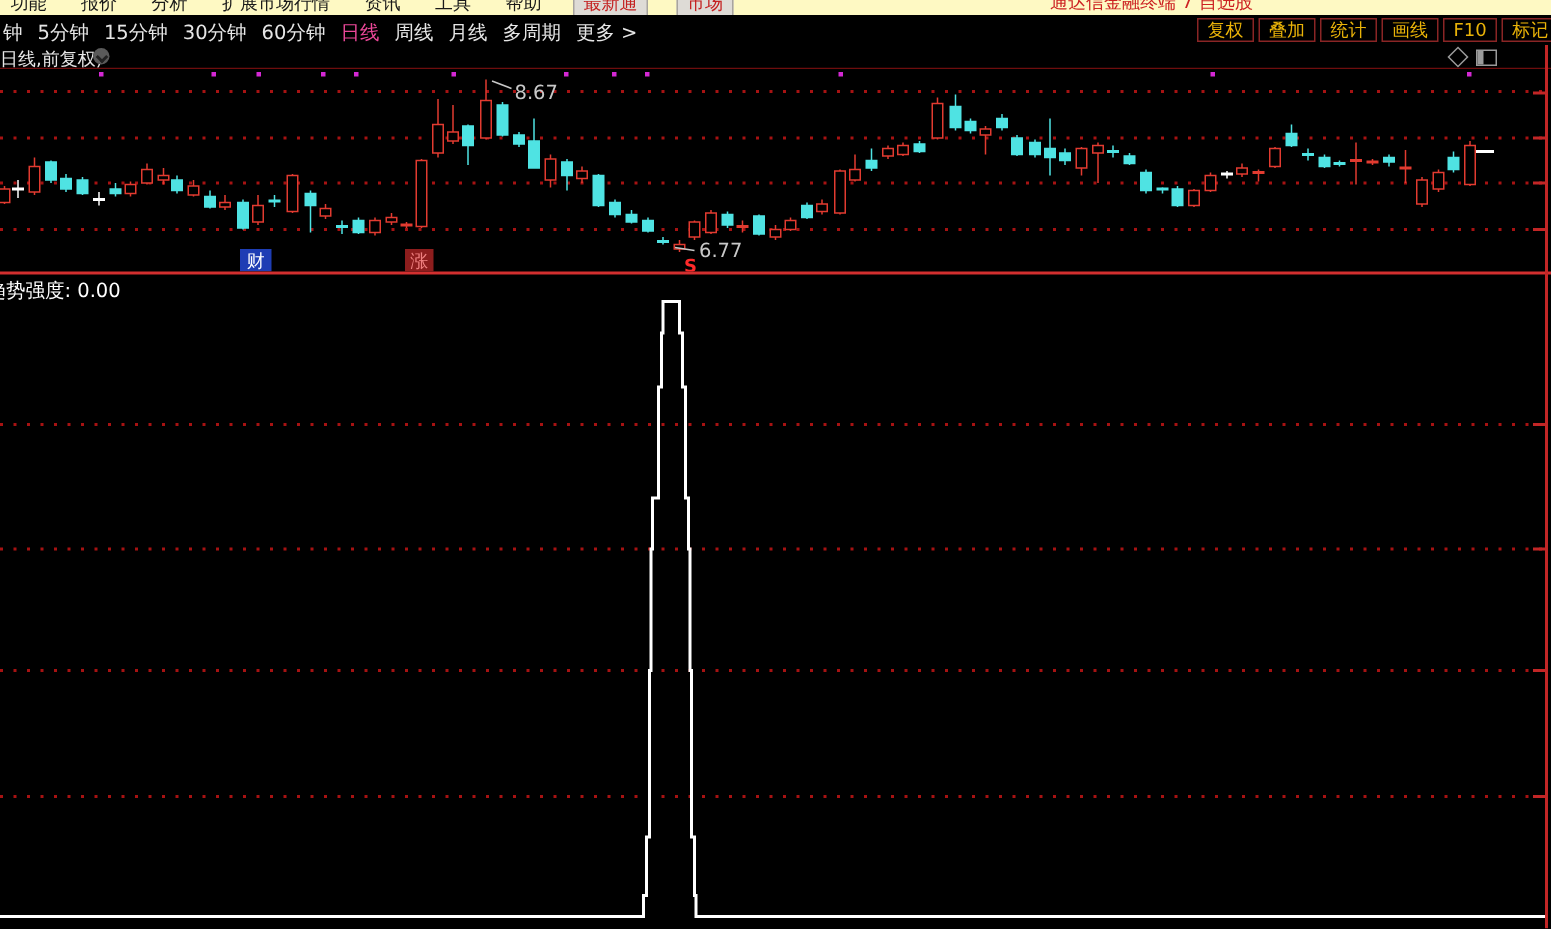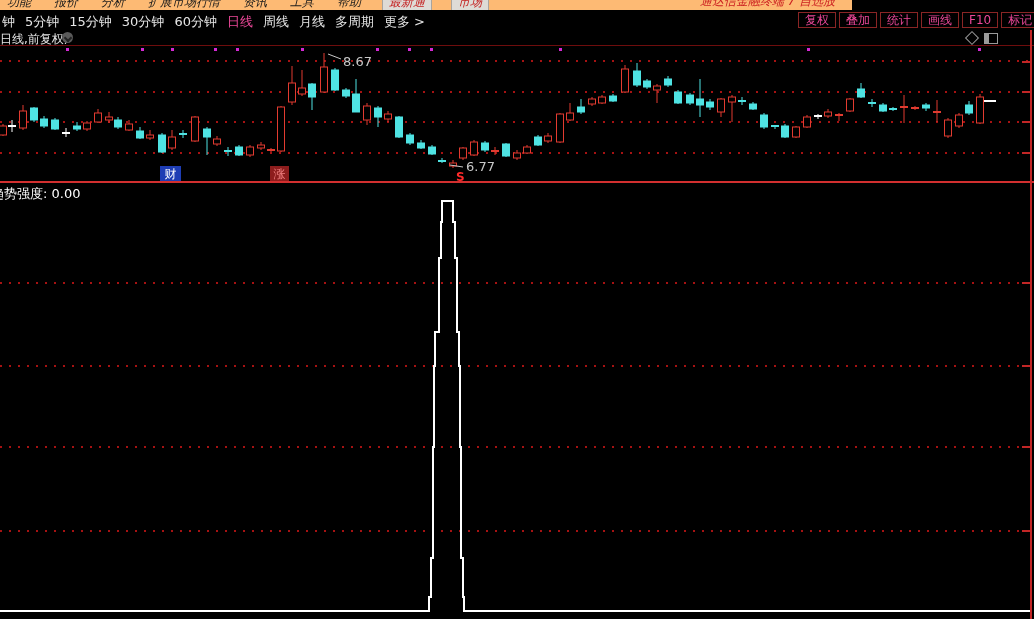--- a/index.html
+++ b/index.html
@@ -1,34 +1,34 @@
 <!DOCTYPE html>
 <html><head>
 <meta charset="utf-8">
 <style>
   html,body{margin:0;padding:0;background:#000;}
   body{width:1034px;height:619px;position:relative;overflow:hidden;
        font-family:"DejaVu Sans",sans-serif;}
-  .menu-row{position:absolute;left:0;top:0;width:852px;height:10px;
-    background:#fdba74;overflow:hidden;border-bottom:1px solid #9a9792;font-style:italic;}
+  .menu-row{position:absolute;left:0;top:0;width:1034px;height:10px;
+    background:#fef9c3;overflow:hidden;border-bottom:1px solid #9a9792;}
   .menu-inner{position:absolute;left:5px;top:-7px;display:flex;gap:19px;
     font-size:12px;color:#1a1a1a;white-space:nowrap;align-items:center;}
   .menu-item{padding:0 2px;}
   .menu-item.red{color:#c42222;border:1px solid #a8a49e;background:#dedbd6;
     padding:0 6px;}
   .menu-promo{position:absolute;left:700px;top:-7px;font-size:12px;
     color:#cc2222;white-space:nowrap;}
   .period-row{position:absolute;left:0;top:10px;width:1034px;height:20px;
     background:#000;}
   .period-inner{position:absolute;left:2px;top:3px;display:flex;gap:10px;
     font-size:13px;color:#e6e6e6;white-space:nowrap;}
   .period-tab{cursor:default;}
   .period-tab.active{color:#ec4899;}
   .tool-buttons{position:absolute;left:798px;top:2px;display:flex;gap:3px;}
-  .tool-btn{border:1px solid #8a2525;color:#ec4899;font-size:12px;
+  .tool-btn{border:1px solid #8a2525;color:#eab308;font-size:12px;
     height:14px;line-height:14px;padding:0 6px;white-space:nowrap;}
   .title-row{position:absolute;left:0;top:30px;width:1034px;height:15px;
     background:#000;}
   .chart-title{position:absolute;left:0;top:1px;font-size:12px;color:#e8e8e8;
     white-space:nowrap;}
   .chev-circle{position:absolute;left:62px;top:2px;width:11px;height:11px;
     border-radius:50%;background:#5a5a5a;}
   .chev-circle:after{content:"";position:absolute;left:2.5px;top:3px;
     width:4px;height:4px;border:solid #222;border-width:0 2px 2px 0;
     transform:rotate(45deg);}

